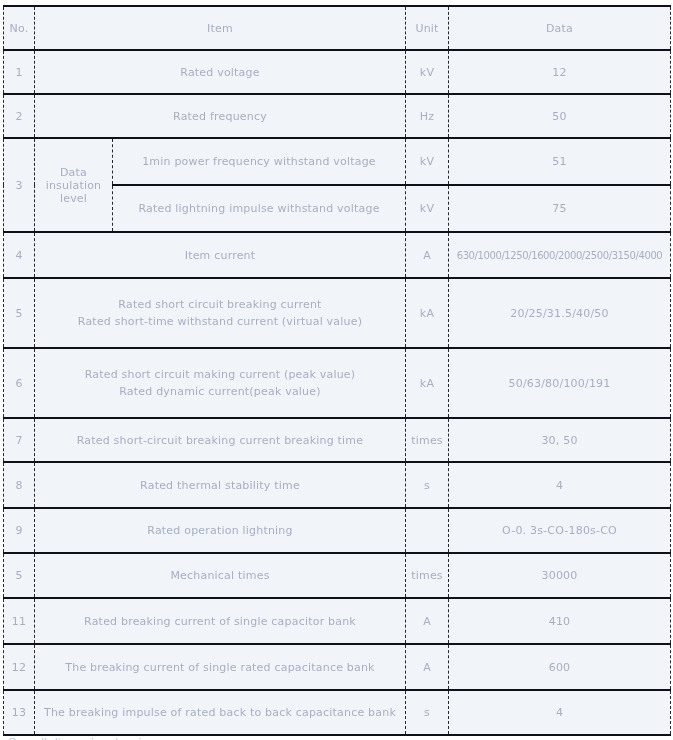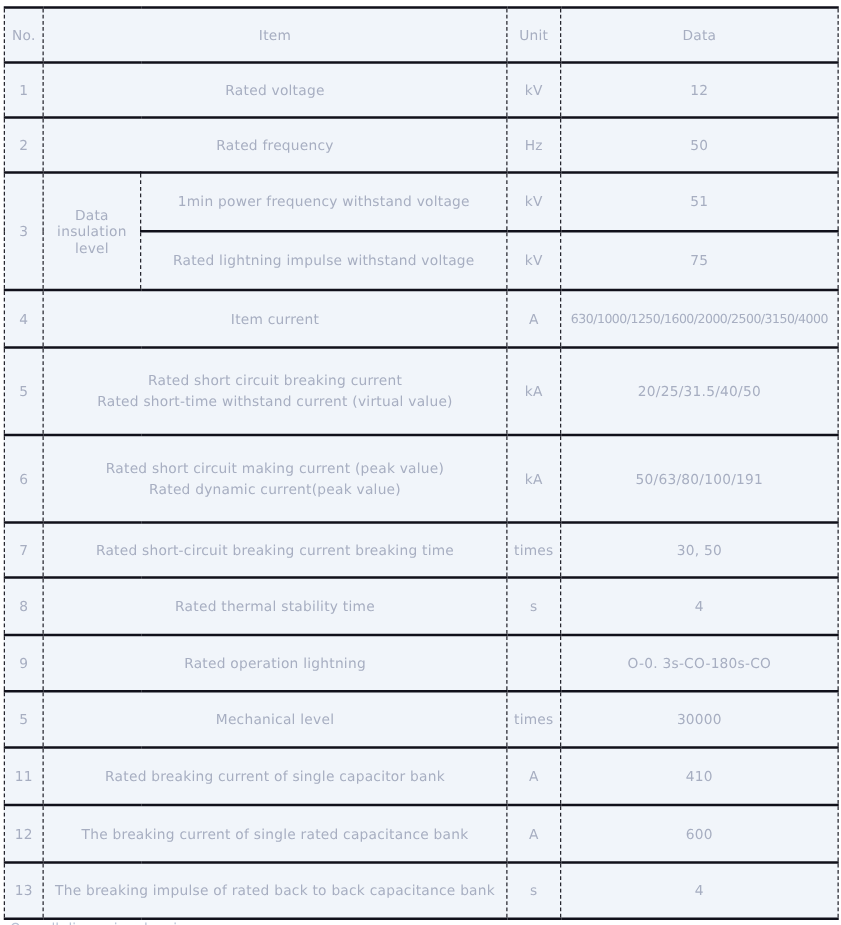--- a/index.html
+++ b/index.html
@@ -140,21 +140,21 @@
 
     <tr class="h45">
       <td>9</td>
       <td colspan="2">Rated operation lightning</td>
       <td></td>
       <td>O-0. 3s-CO-180s-CO</td>
     </tr>
 
     <tr class="h45">
       <td>5</td>
-      <td colspan="2">Mechanical level</td>
+      <td colspan="2">Mechanical times</td>
       <td>times</td>
       <td>30000</td>
     </tr>
 
     <tr class="h46">
       <td>11</td>
       <td colspan="2">Rated breaking current of single capacitor bank</td>
       <td>A</td>
       <td>410</td>
     </tr>

